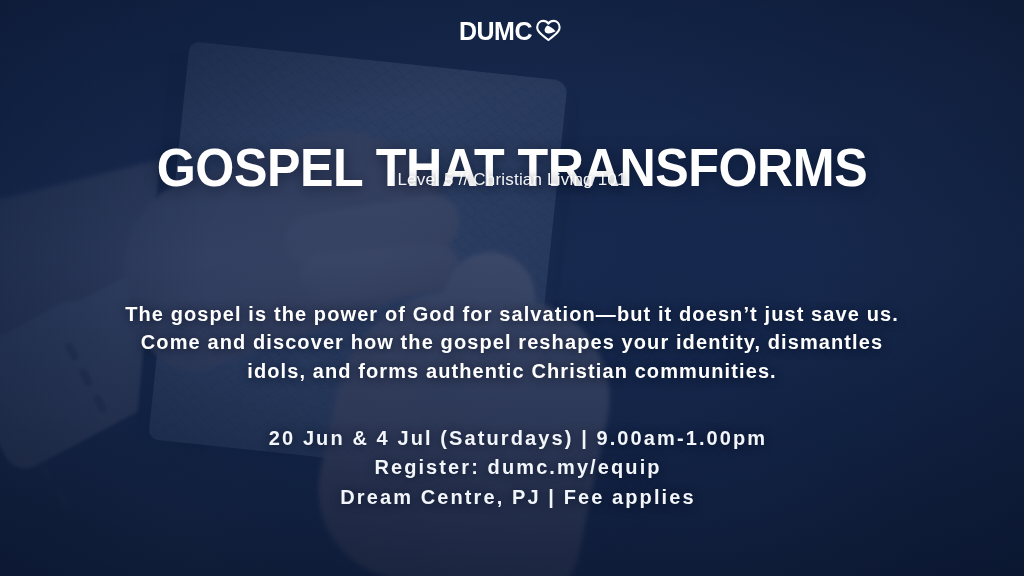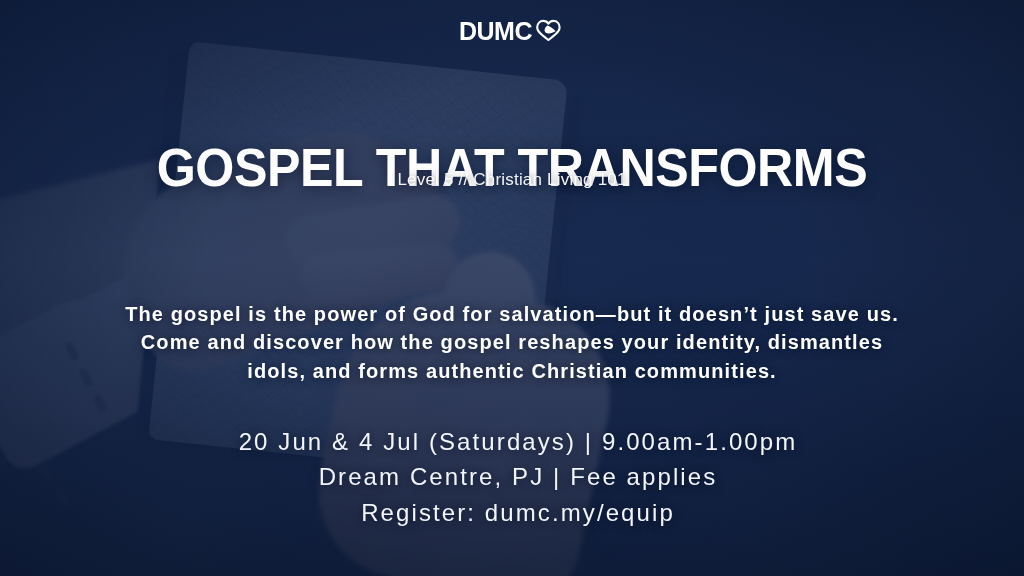--- a/index.html
+++ b/index.html
@@ -284,22 +284,22 @@
     font-weight: bold;
     line-height: 1.42;
     letter-spacing: 1.1px;
     text-shadow: 0 1px 10px rgba(5,14,34,0.75);
   }
 
   
   .details {
     position: absolute;
     top: 424px; left: 12px; right: 0;
-    font-size: 24px;
-    font-weight: normal;
+    font-size: 20px;
+    font-weight: bold;
     line-height: 1.47;
     letter-spacing: 2.1px;
     color: #f2f5fa;
     text-shadow: 0 1px 10px rgba(5,14,34,0.75);
   }
   .details div { white-space: nowrap; }
 </style>
 </head>
 <body>
 
@@ -350,18 +350,18 @@
     </div>
 
     <h1 class="headline">GOSPEL THAT TRANSFORMS</h1>
 
     <div class="subhead">Level 5 // Christian Living 101</div>
 
     <p class="blurb">The gospel is the power of God for salvation—but it doesn’t just save us. Come and discover how the gospel reshapes your identity, dismantles idols, and forms authentic Christian communities.</p>
 
     <div class="details">
       <div>20 Jun &amp; 4 Jul (Saturdays) | 9.00am-1.00pm</div>
+      <div>Register: dumc.my/equip</div>
       <div>Dream Centre, PJ | Fee applies</div>
-      <div>Register: dumc.my/equip</div>
     </div>
 
   </div>
 </div>
 
 </body></html>

